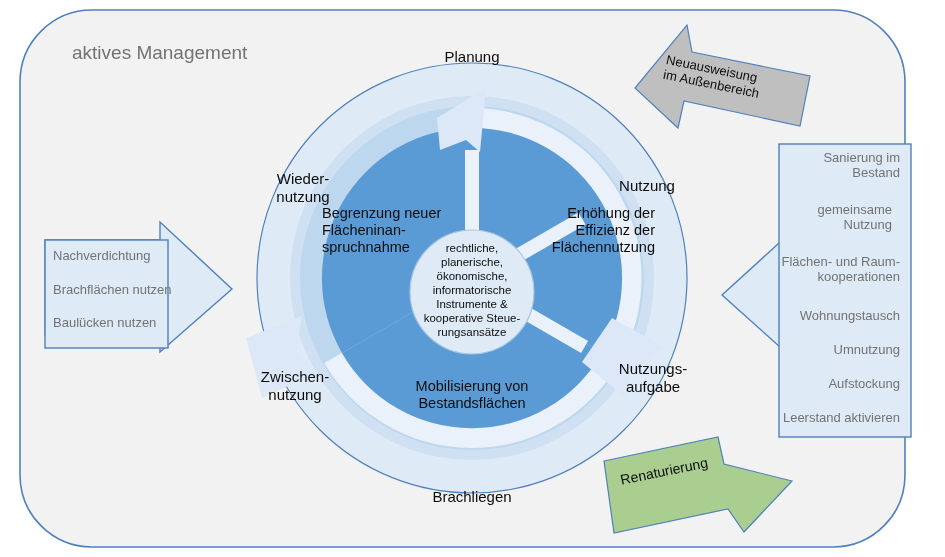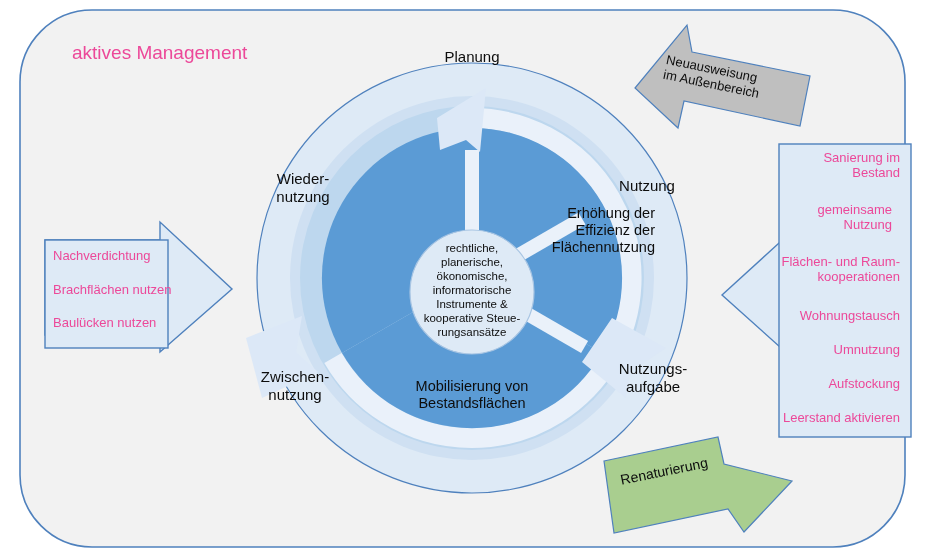--- a/index.html
+++ b/index.html
@@ -6,21 +6,21 @@
   body{
     width:945px;height:557px;
     background:#ffffff;
     font-family:"Liberation Sans","DejaVu Sans",sans-serif;
     overflow:hidden;
     position:relative;
   }
   #stage{position:absolute;left:0;top:0;width:945px;height:557px;}
   .layer{position:absolute;left:0;top:0;width:945px;height:557px;}
   .txt{position:absolute;white-space:pre;line-height:1.18;}
-  .green{color:#ec4899;}
+  .green{color:#737373;}
   .black{color:#0D0D0D;}
   .ctr{text-align:center;}
   .rgt{text-align:right;}
   .lft{text-align:left;}
 </style>
 </head>
 <body>
 
 <div id="stage">
 
@@ -99,25 +99,29 @@
       <div class="txt green rgt" style="right:6px;top:162px;width:118px;font-size:13px;">Wohnungstausch</div>
       <div class="txt green rgt" style="right:6px;top:196px;width:118px;font-size:13px;">Umnutzung</div>
       <div class="txt green rgt" style="right:6px;top:230px;width:118px;font-size:13px;">Aufstockung</div>
       <div class="txt green rgt" style="right:6px;top:264px;width:122px;font-size:13px;">Leerstand aktivieren</div>
     </div>
 
     <div class="txt black ctr" style="left:412px;top:48px;width:120px;font-size:15px;">Planung</div>
     <div class="txt black ctr" style="left:592px;top:177px;width:110px;font-size:15px;">Nutzung</div>
     <div class="txt black ctr" style="left:598px;top:360px;width:110px;font-size:15px;">Nutzungs-
 aufgabe</div>
+    <div class="txt black ctr" style="left:412px;top:488px;width:120px;font-size:15px;">Brachliegen</div>
     <div class="txt black ctr" style="left:240px;top:356px;width:110px;font-size:15px;margin-top:12px;">Zwischen-
 nutzung</div>
     <div class="txt black ctr" style="left:248px;top:170px;width:110px;font-size:15px;">Wieder-
 nutzung</div>
 
+    <div class="txt black lft" style="left:322px;top:205px;width:160px;font-size:14.5px;">Begrenzung neuer
+Flächeninan-
+spruchnahme</div>
     <div class="txt black ctr" style="left:382px;top:378px;width:180px;font-size:14.5px;">Mobilisierung von
 Bestandsflächen</div>
     <div class="txt black rgt" style="left:505px;top:205px;width:150px;font-size:14.5px;">Erhöhung der
 Effizienz der
 Flächennutzung</div>
 
     <div class="txt black ctr" style="left:407px;top:241px;width:130px;font-size:11.5px;line-height:1.22;">rechtliche,
 planerische,
 ökonomische,
 informatorische

